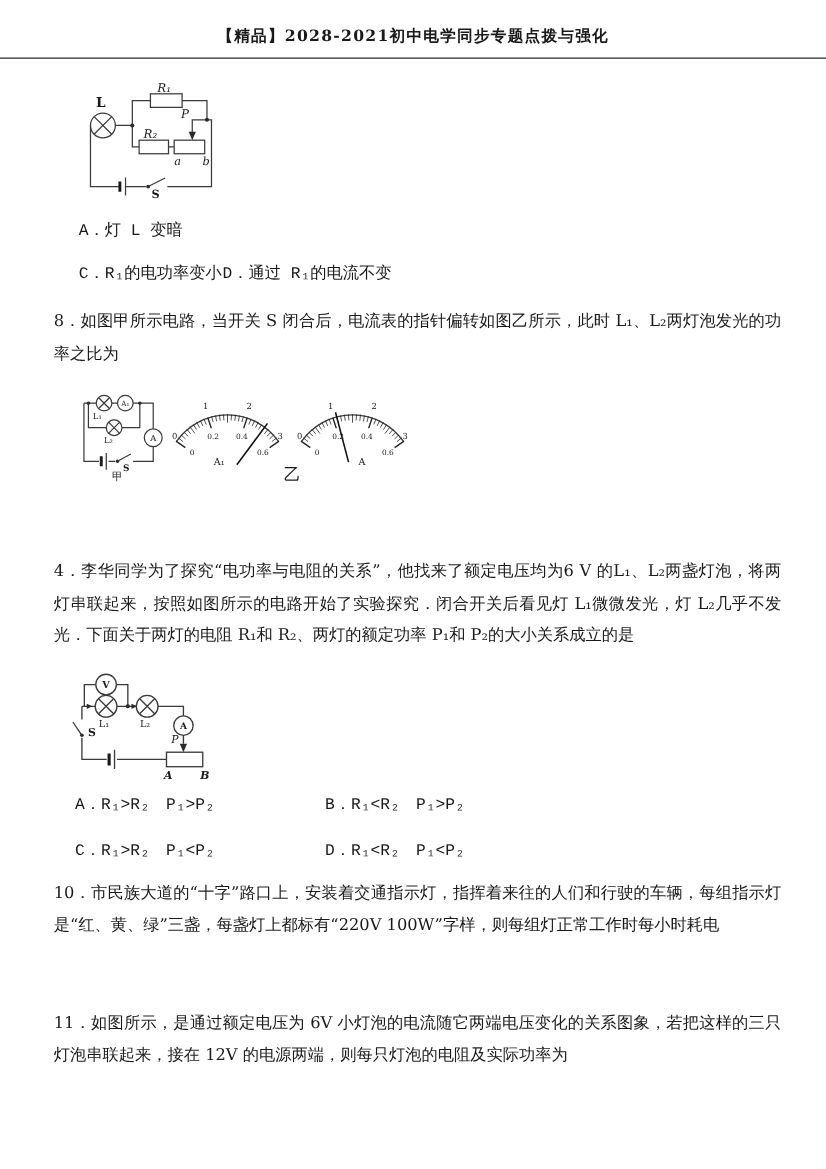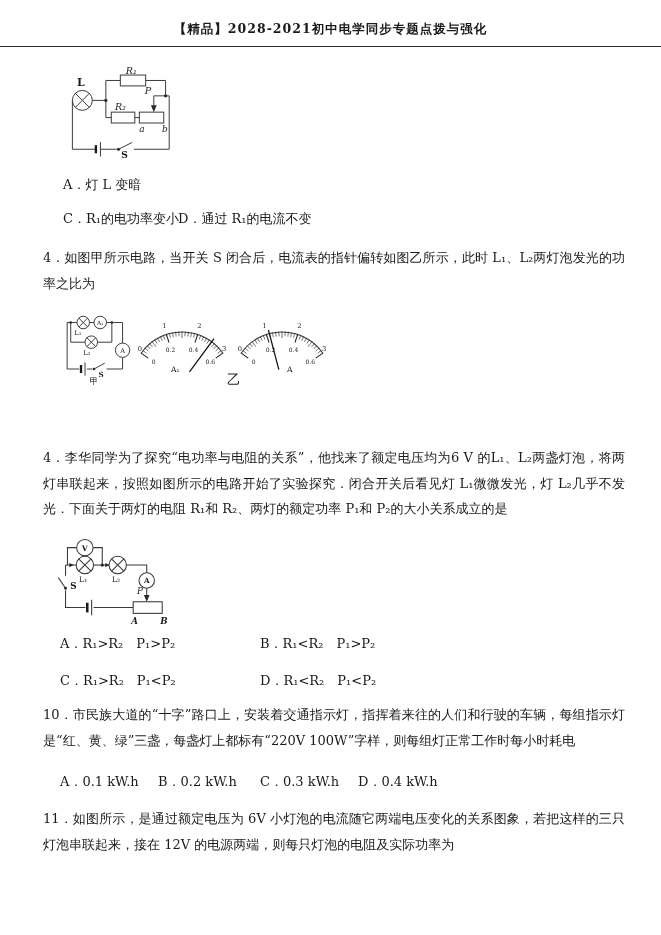--- a/index.html
+++ b/index.html
@@ -15,21 +15,21 @@
   }
   .header-rule {
     position:absolute; top:46px; left:0; width:661px; height:0;
     border:none; border-top:1.4px solid #2a2a2a;
   }
   .qtext {
     position:absolute; left:43px; width:582px;
     font-size:13px; line-height:25.5px; text-align:justify;
   }
   .opt-row { position:absolute; left:0; width:661px; height:18px; line-height:18px; font-size:13px; }
-  .opt { position:absolute; white-space:nowrap; }
+  .opt { position:absolute; white-space:nowrap;font-family:Liberation Mono, monospace; }
   .fig { position:absolute; }
   .caption { position:absolute; font-size:13.5px; }
   svg text { font-family:"DejaVu Serif","Liberation Serif",serif; fill:#1a1a1a; }
   svg .wire { stroke:#3a3a3a; stroke-width:1.1; fill:none; }
   svg .thick { stroke:#1a1a1a; stroke-width:2.6; fill:none; }
   svg .dot { fill:#2a2a2a; stroke:none; }
   svg .lbl-it { font-style:italic; }
 </style>
 </head>
 <body>
@@ -79,21 +79,21 @@
   </svg>
 
   <div class="opt-row" style="top:176px">
     <span class="opt" style="left:63px">A．灯 L 变暗</span>
   </div>
   <div class="opt-row" style="top:210px">
     <span class="opt" style="left:63px">C．R₁的电功率变小</span>
     <span class="opt" style="left:178px">D．通过 R₁的电流不变</span>
   </div>
 
-  <p class="qtext" style="top:245px">4．如图甲所示电路，当开关 S 闭合后，电流表的指针偏转如图乙所示，此时 L₁、L₂两灯泡发光的功率之比为</p>
+  <p class="qtext" style="top:245px">8．如图甲所示电路，当开关 S 闭合后，电流表的指针偏转如图乙所示，此时 L₁、L₂两灯泡发光的功率之比为</p>
 
   <svg class="fig" style="left:60px; top:310px;" width="76" height="76" viewBox="0 0 85 85">
     <g>
       <path class="wire" d="M8 14 L19 14"></path>
       <path class="wire" d="M33 14 L38 14"></path>
       <path class="wire" d="M52 14 L58 14 L70 14 L70 37"></path>
       <path class="wire" d="M70 53 L70 66 L52 66"></path>
       <path class="wire" d="M36 66 L30 66"></path>
       <path class="wire" d="M21.5 66 L8 66 L8 14"></path>
       <path class="wire" d="M12 14 L12 36 L28 36"></path>
@@ -283,22 +283,16 @@
     <span class="opt" style="left:60px">C．R₁&gt;R₂　P₁&lt;P₂</span>
     <span class="opt" style="left:260px">D．R₁&lt;R₂　P₁&lt;P₂</span>
   </div>
   <div class="opt-row" style="top:635px">
     <span class="opt" style="left:60px">A．R₁&gt;R₂　P₁&gt;P₂</span>
     <span class="opt" style="left:260px">B．R₁&lt;R₂　P₁&gt;P₂</span>
   </div>
 
   <p class="qtext" style="top:702px">10．市民族大道的“十字”路口上，安装着交通指示灯，指挥着来往的人们和行驶的车辆，每组指示灯是“红、黄、绿”三盏，每盏灯上都标有“220V 100W”字样，则每组灯正常工作时每小时耗电</p>
 
-  <div class="opt-row" style="top:773px">
-    <span class="opt" style="left:60px">A．0.1 kW.h</span>
-    <span class="opt" style="left:158px">B．0.2 kW.h</span>
-    <span class="opt" style="left:260px">C．0.3 kW.h</span>
-    <span class="opt" style="left:358px">D．0.4 kW.h</span>
-  </div>
 
   <p class="qtext" style="top:806px">11．如图所示，是通过额定电压为 6V 小灯泡的电流随它两端电压变化的关系图象，若把这样的三只灯泡串联起来，接在 12V 的电源两端，则每只灯泡的电阻及实际功率为</p>
 
 </div>
 
 </body></html>

